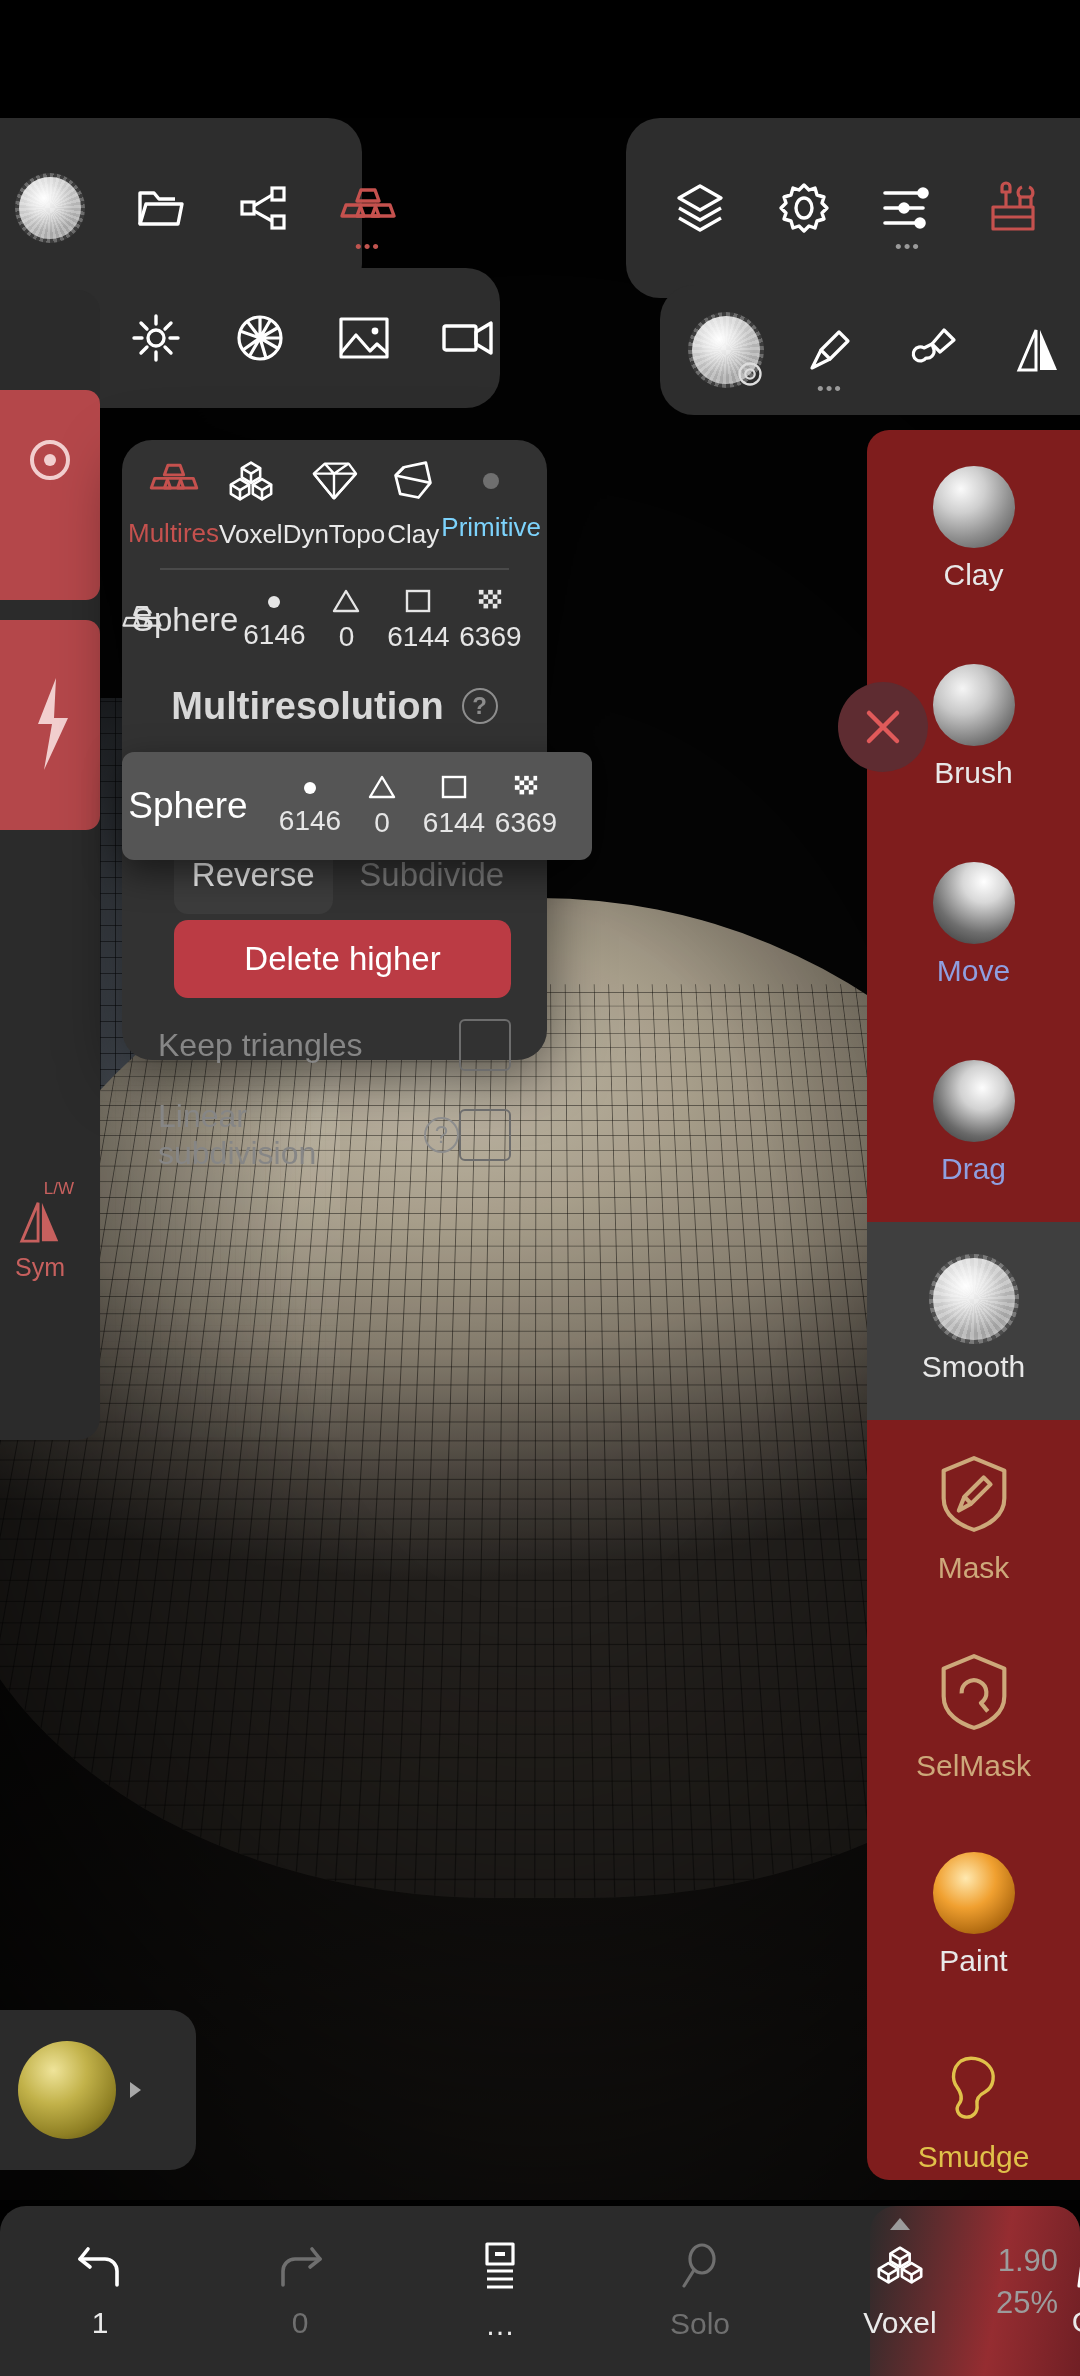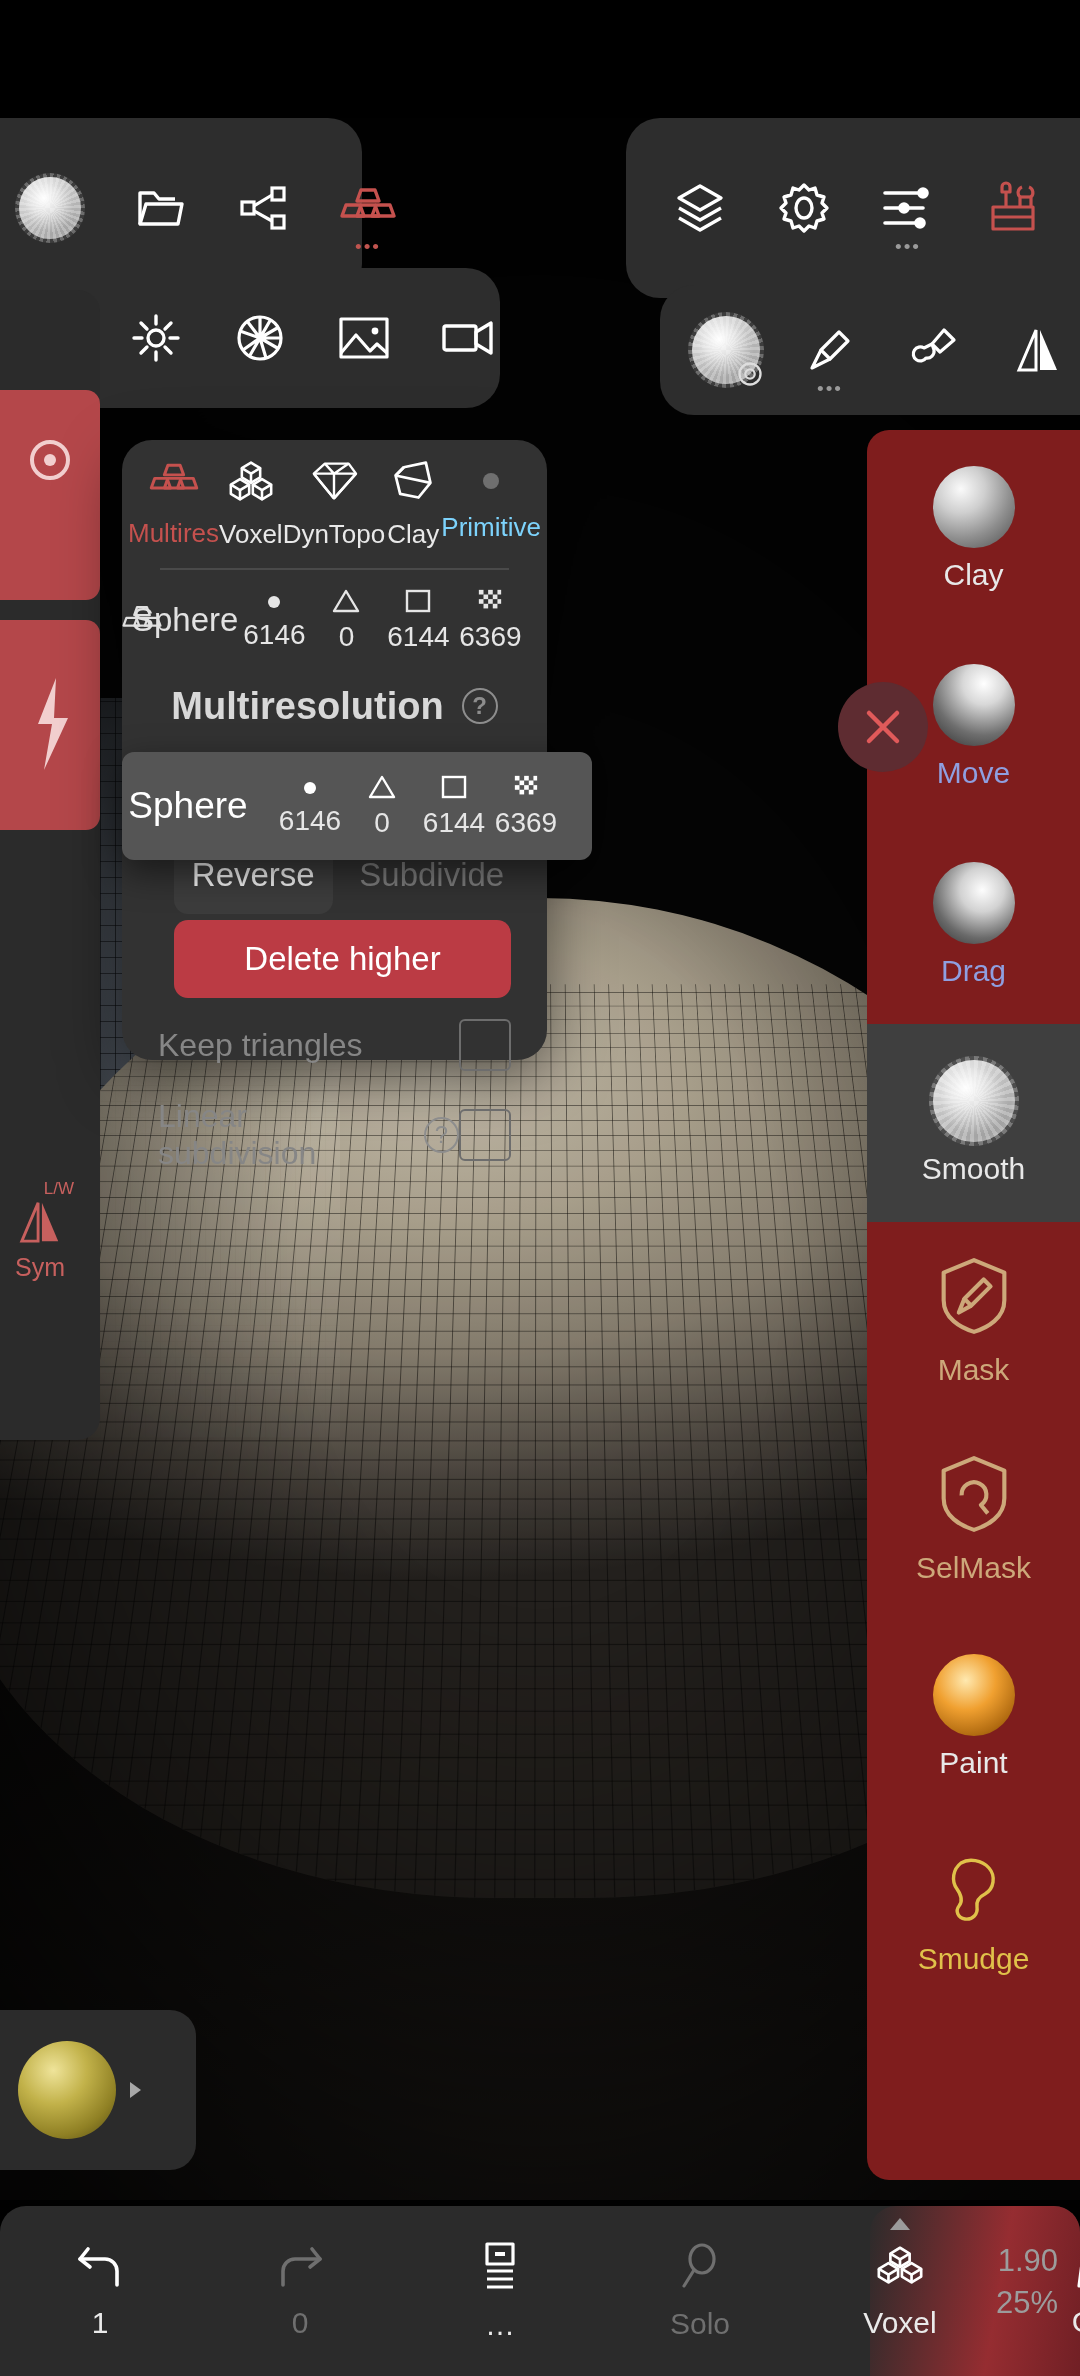--- a/index.html
+++ b/index.html
@@ -506,20 +506,24 @@
 
   <div id="mat-swatch">
     <span class="big-ball"></span>
     <span class="caret-right"></span>
   </div>
 
   <div id="right-rail">
     <div class="br-item">
       <span class="br-ball ball clay"></span>
       <span class="label">Clay</span>
+    </div>
+    <div class="br-item">
+      <span class="br-ball ball brush"></span>
+      <span class="label">Brush</span>
     </div>
     <div class="br-item">
       <span class="br-ball ball move"></span>
       <span class="label blue">Move</span>
     </div>
     <div class="br-item">
       <span class="br-ball ball drag"></span>
       <span class="label blue">Drag</span>
     </div>
     <div class="br-item sel">

